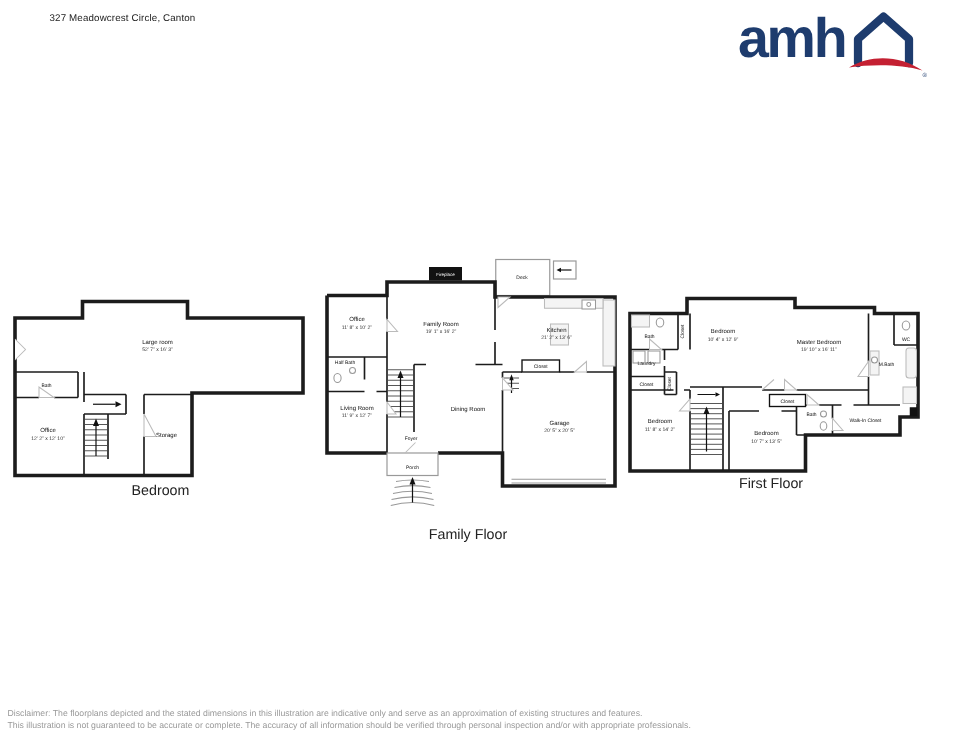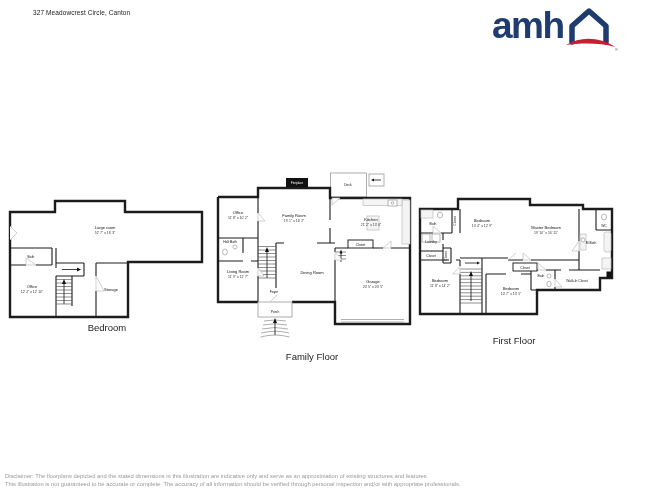--- a/index.html
+++ b/index.html
@@ -212,18 +212,18 @@
   <text class="sm" x="18" y="47">Laundry</text>
   <text class="sm" x="18" y="61">Closet</text>
   <text class="sm" transform="rotate(-90 34 60)" x="34" y="60">Closet</text>
   <text class="lbl" x="27" y="86">Bedroom</text>
   <text class="dim" x="27" y="91">11' 8" x 14' 2"</text>
   <text class="sm" x="128" y="81">Bath</text>
   <text class="lbl" x="98" y="94">Bedroom</text>
   <text class="dim" x="98" y="99">10' 7" x 13' 5"</text>
   <text class="sm" x="164" y="85.5">Walk-In Closet</text>
 </svg>
-<div class="abs floor-label" style="left:454px;top:335px">First Floor</div>
+<div class="abs floor-label" style="left:454px;top:317px">First Floor</div>
 
 <div class="abs disclaimer">
   <div>Disclaimer: The floorplans depicted and the stated dimensions in this illustration are indicative only and serve as an approximation of existing structures and features.</div>
   <div>This illustration is not guaranteed to be accurate or complete. The accuracy of all information should be verified through personal inspection and/or with appropriate professionals.</div>
 </div>
 
 </body></html>

